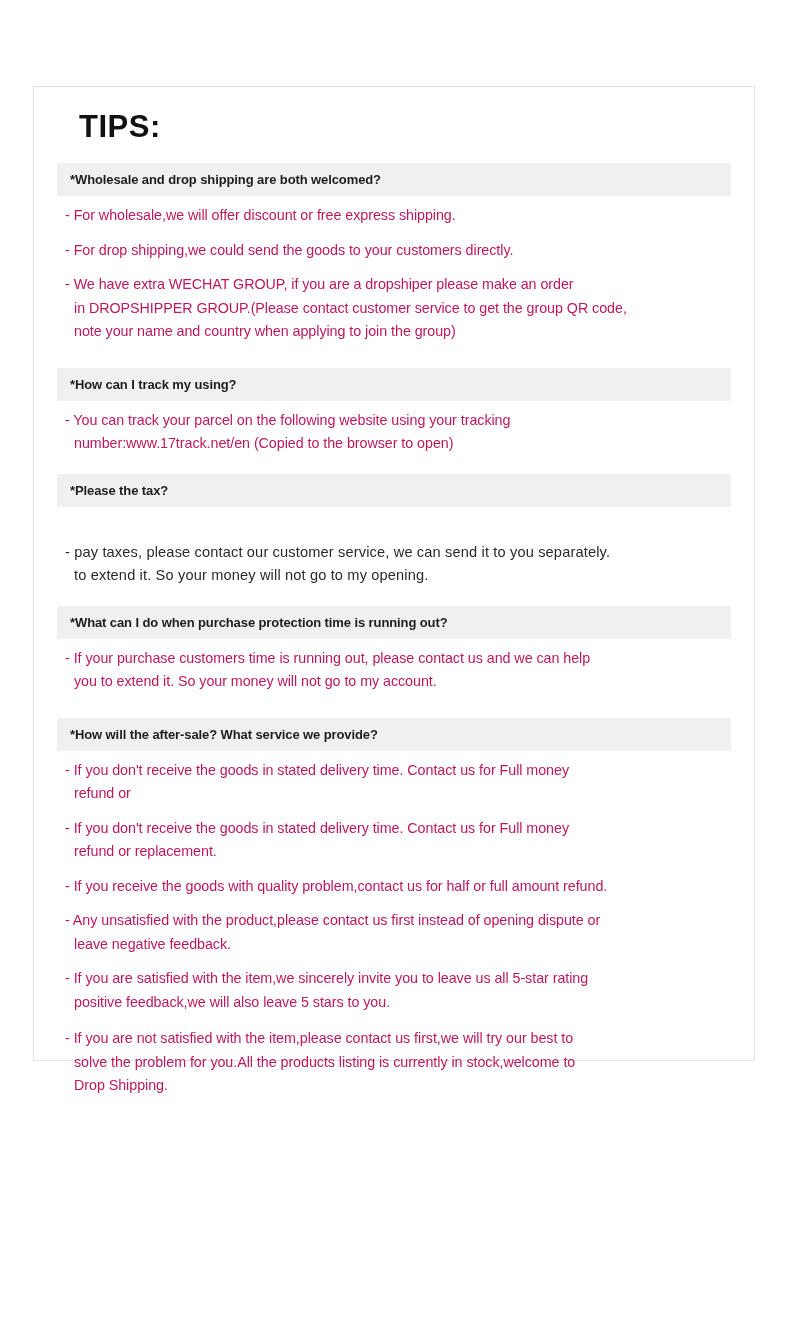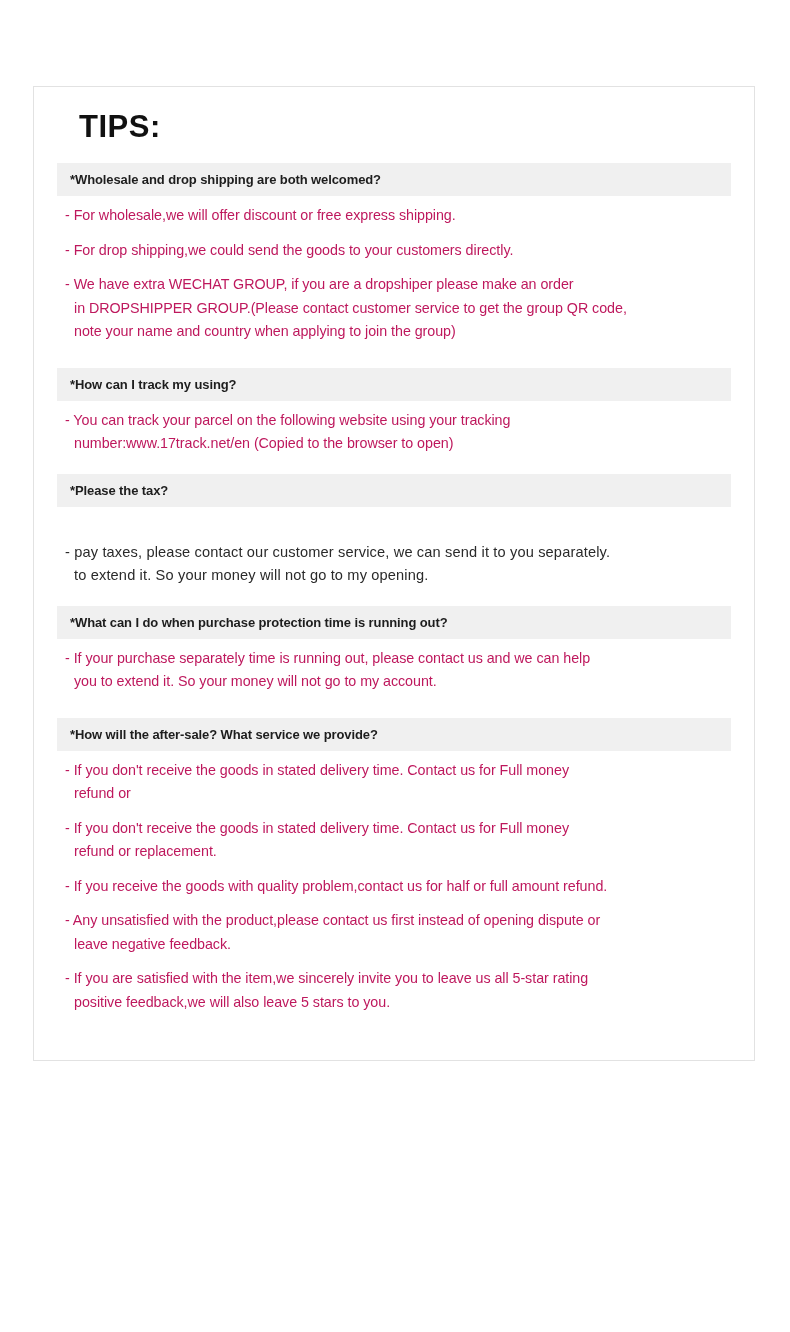--- a/index.html
+++ b/index.html
@@ -98,21 +98,21 @@
     <div class="lines">
       <p class="line tax">
         <span>- pay taxes, please contact our customer service, we can send it to you separately.</span>
         <span class="cont">to extend it. So your money will not go to my opening.</span>
       </p>
     </div>
 
     <div class="qa-head sp-top-sm">*What can I do when purchase protection time is running out?</div>
     <div class="lines">
       <p class="line">
-        <span>- If your purchase separately time is running out, please contact us and we can help</span>
+        <span>- If your purchase customers time is running out, please contact us and we can help</span>
         <span class="cont">you to extend it. So your money will not go to my account.</span>
       </p>
     </div>
 
     <div class="qa-head sp-top">*How will the after-sale? What service we provide?</div>
     <div class="lines">
       <p class="line">
         <span>- If you don't receive the goods in stated delivery time. Contact us for Full money</span>
         <span class="cont">refund or</span>
       </p>
@@ -126,16 +126,21 @@
         <span class="cont">leave negative feedback.</span>
       </p>
     </div>
 
     <div class="lines">
       <p class="line">
         <span>- If you are satisfied with the item,we sincerely invite you to leave us all 5-star rating</span>
         <span class="cont">positive feedback,we will also leave 5 stars to you.</span>
       </p>
       <div class="gap-sm"></div>
+      <p class="line">
+        <span>- If you are not satisfied with the item,please contact us first,we will try our best to</span>
+        <span class="cont">solve the problem for you.All the products listing is currently in stock,welcome to</span>
+        <span class="cont">Drop Shipping.</span>
+      </p>
     </div>
 
   </div>
 </div>
 
 </body></html>

